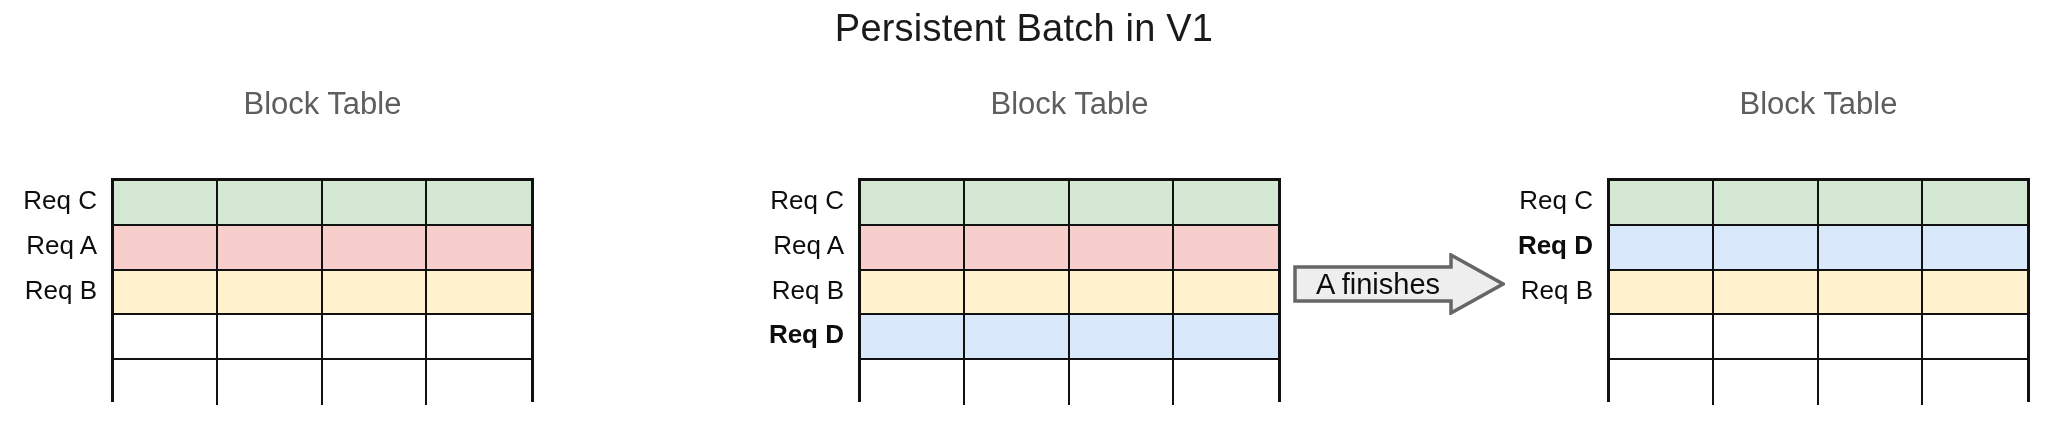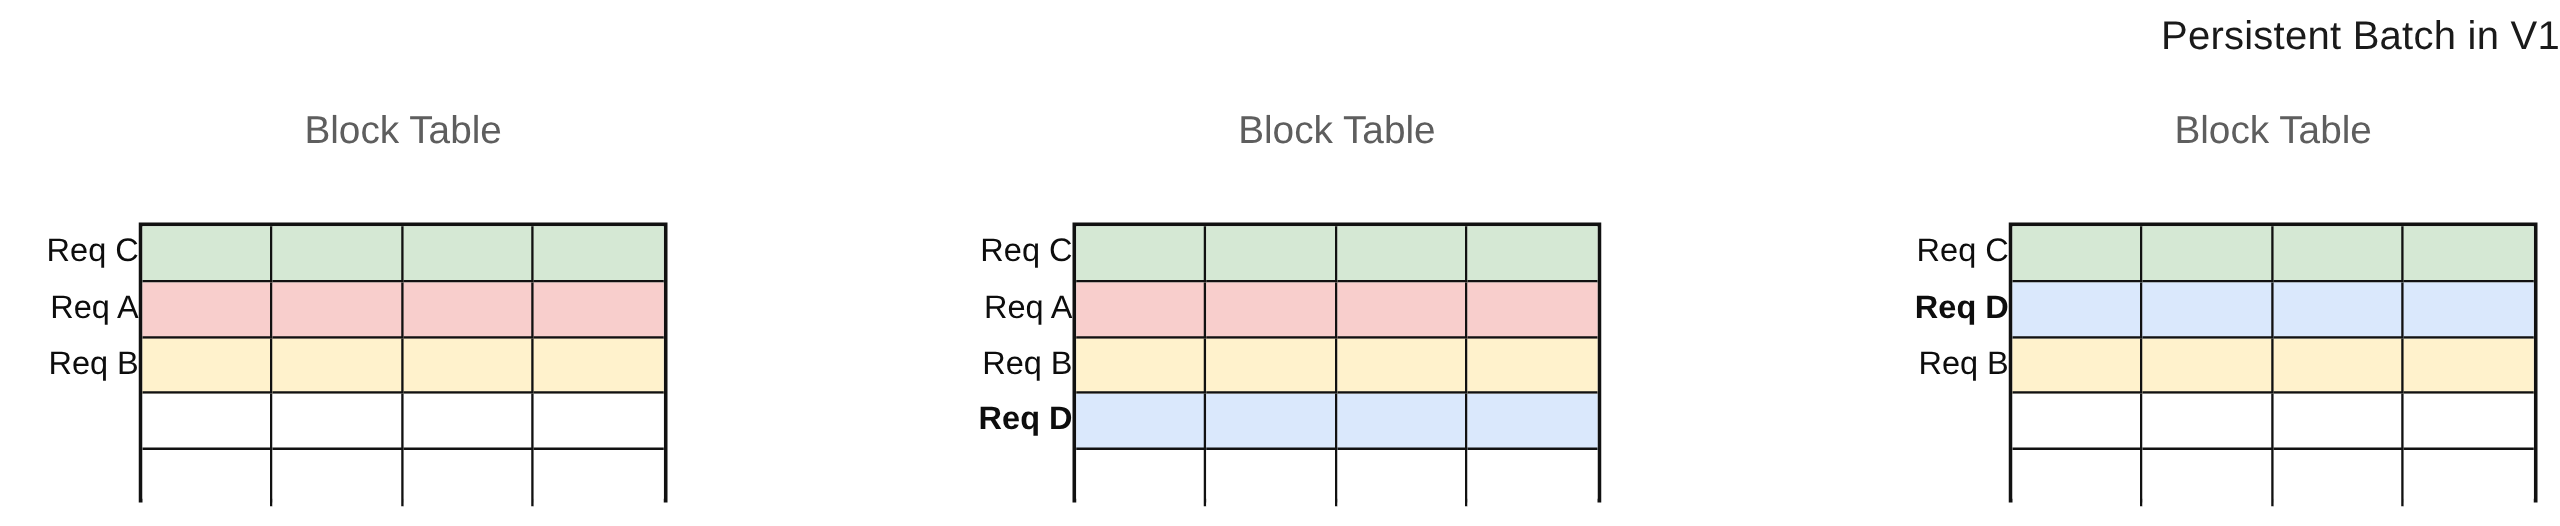--- a/index.html
+++ b/index.html
@@ -6,21 +6,21 @@
   body{
     width:2048px;height:421px;position:relative;overflow:hidden;
     font-family:"Liberation Sans","DejaVu Sans",sans-serif;
     -webkit-font-smoothing:antialiased;
   }
   .canvas{position:absolute;left:0;top:0;width:2048px;height:421px;}
 
   
   .page-title{
     position:absolute;left:0;top:6px;width:2048px;
-    text-align:right;font-size:32px;line-height:44px;
+    text-align:center;font-size:38px;line-height:44px;
     color:#1a1a1a;font-weight:400;letter-spacing:0.2px;
     white-space:nowrap;
   }
 
   
   .stage{position:absolute;top:0;height:421px;}
   .stage-title{
     position:absolute;top:86px;width:100%;
     text-align:center;font-size:31px;line-height:36px;
     color:#5e5e5e;font-weight:400;white-space:nowrap;
@@ -43,21 +43,21 @@
   }
   .cell.lastcol{border-right:none;}
   .cell.lastrow{border-bottom:none;}
 
   
   .rowlabels{position:absolute;top:178px;}
   .rowlabel{
     height:44.8px;line-height:44.8px;
     font-size:26px;color:#0d0d0d;
     text-align:right;white-space:nowrap;
-    box-sizing:border-box;
+    padding-right:14px;box-sizing:border-box;
   }
   .rowlabel.bold{font-weight:bold;}
 
   
   .arrow{position:absolute;}
   .arrow svg{display:block;}
   .arrow-label{
     position:absolute;left:0;top:0;width:100%;height:100%;
     display:flex;align-items:center;justify-content:center;
     font-size:29px;color:#0d0d0d;white-space:nowrap;
@@ -136,20 +136,26 @@
         <div class="cell" style="background: rgb(218, 232, 252);"></div>
         <div class="cell" style="background: rgb(218, 232, 252);"></div>
         <div class="cell lastcol" style="background: rgb(218, 232, 252);"></div>
         <div class="cell lastrow" style="background: rgb(255, 255, 255);"></div>
         <div class="cell lastrow" style="background: rgb(255, 255, 255);"></div>
         <div class="cell lastrow" style="background: rgb(255, 255, 255);"></div>
         <div class="cell lastcol lastrow" style="background: rgb(255, 255, 255);"></div>
       </div>
   </div>
 
+  <div class="arrow" style="left:1293px;top:253px;width:212px;height:62px;">
+    <svg width="212" height="62" viewBox="0 0 212 62">
+      <polygon points="2,14 158,14 158,2 210,31 158,60 158,48 2,48" fill="#eeeeee" stroke="#666666" stroke-width="3.5" stroke-linejoin="miter"></polygon>
+    </svg>
+    <div class="arrow-label">A finishes</div>
+  </div>
 
   <div class="stage" style="left:1496px;width:534px;">
     <div class="stage-title" style="left:111px;width:423px;">Block Table</div>
 
     <div class="rowlabels" style="left:0px;width:111px;">
       <div class="rowlabel">Req C</div>
       <div class="rowlabel bold">Req D</div>
       <div class="rowlabel">Req B</div>
       <div class="rowlabel"></div>
       <div class="rowlabel"></div>

